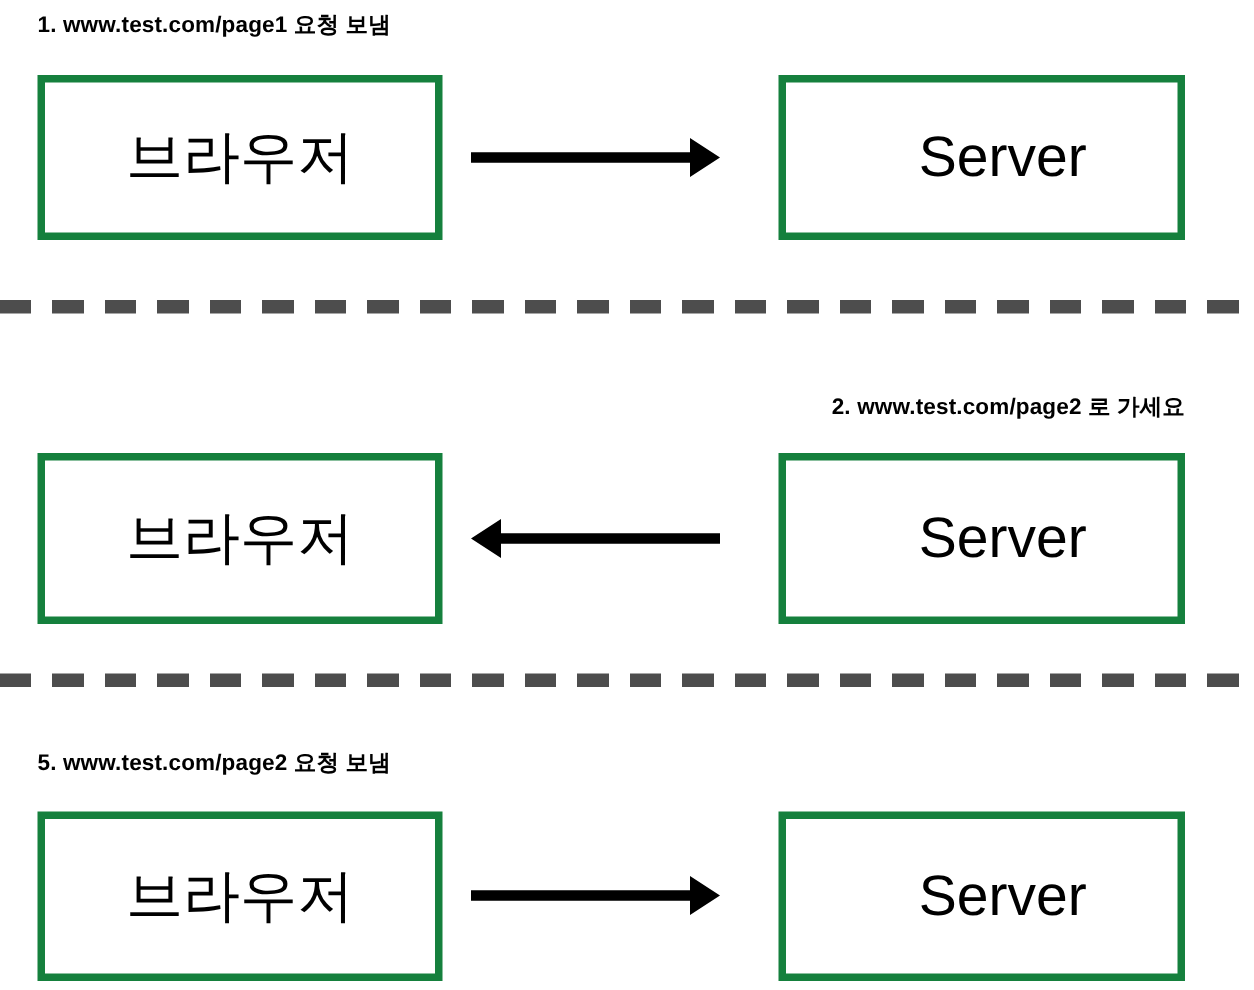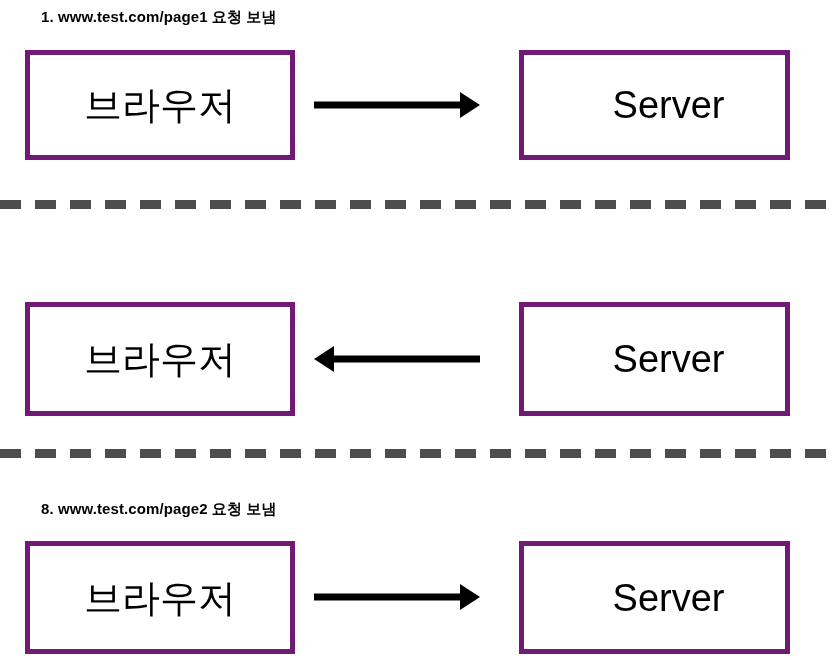--- a/index.html
+++ b/index.html
@@ -25,28 +25,28 @@
   
   .step-label {
     position: absolute;
     font-size: 15px;
     font-weight: bold;
     color: #000000;
     letter-spacing: 0.1px;
     white-space: nowrap;
     line-height: 18px;
   }
-  .step-label.align-left  { left: 25px; margin-left: 16px; }
+  .step-label.align-left  { left: 25px; }
   .step-label.align-right { right: 46px; }
 
   
   .node-box {
     position: absolute;
     box-sizing: border-box;
-    border: 5px solid #701a75;
+    border: 5px solid #15803d;
     background: #ffffff;
     display: flex;
     align-items: center;
     justify-content: center;
   }
   .node-box .node-text {
     font-size: 38px;
     font-weight: normal;
     color: #000000;
     line-height: 1;
@@ -103,41 +103,42 @@
 
   <div class="node-box server" style="top:50px;height:110px;">
     <span class="node-text">Server</span>
   </div>
 </div>
 
 <div class="divider" style="top:200px;"></div>
 
 <div class="panel" style="top:253px;height:200px;">
 
+  <div class="step-label align-right" style="top:10px;">2. www.test.com/page2 로 가세요</div>
 
   <div class="node-box browser" style="top:49px;height:114px;">
     <span class="node-text">브라우저</span>
   </div>
 
   <div class="arrow" style="top:93px;">
     <svg width="166" height="26" viewBox="0 0 166 26" aria-hidden="true">
       <path d="M166 9.5 H20 V0 L0 13 L20 26 V16.5 H166 Z" fill="#000000"></path>
     </svg>
   </div>
 
   <div class="node-box server" style="top:49px;height:114px;">
     <span class="node-text">Server</span>
   </div>
 </div>
 
 <div class="divider" style="top:449px;"></div>
 
 <div class="panel" style="top:494px;height:166px;">
 
-  <div class="step-label align-left" style="top:6px;">8. www.test.com/page2 요청 보냄</div>
+  <div class="step-label align-left" style="top:6px;">5. www.test.com/page2 요청 보냄</div>
 
   <div class="node-box browser" style="top:47px;height:113px;">
     <span class="node-text">브라우저</span>
   </div>
 
   <div class="arrow" style="top:90px;">
     <svg width="166" height="26" viewBox="0 0 166 26" aria-hidden="true">
       <path d="M0 9.5 H146 V0 L166 13 L146 26 V16.5 H0 Z" fill="#000000"></path>
     </svg>
   </div>

